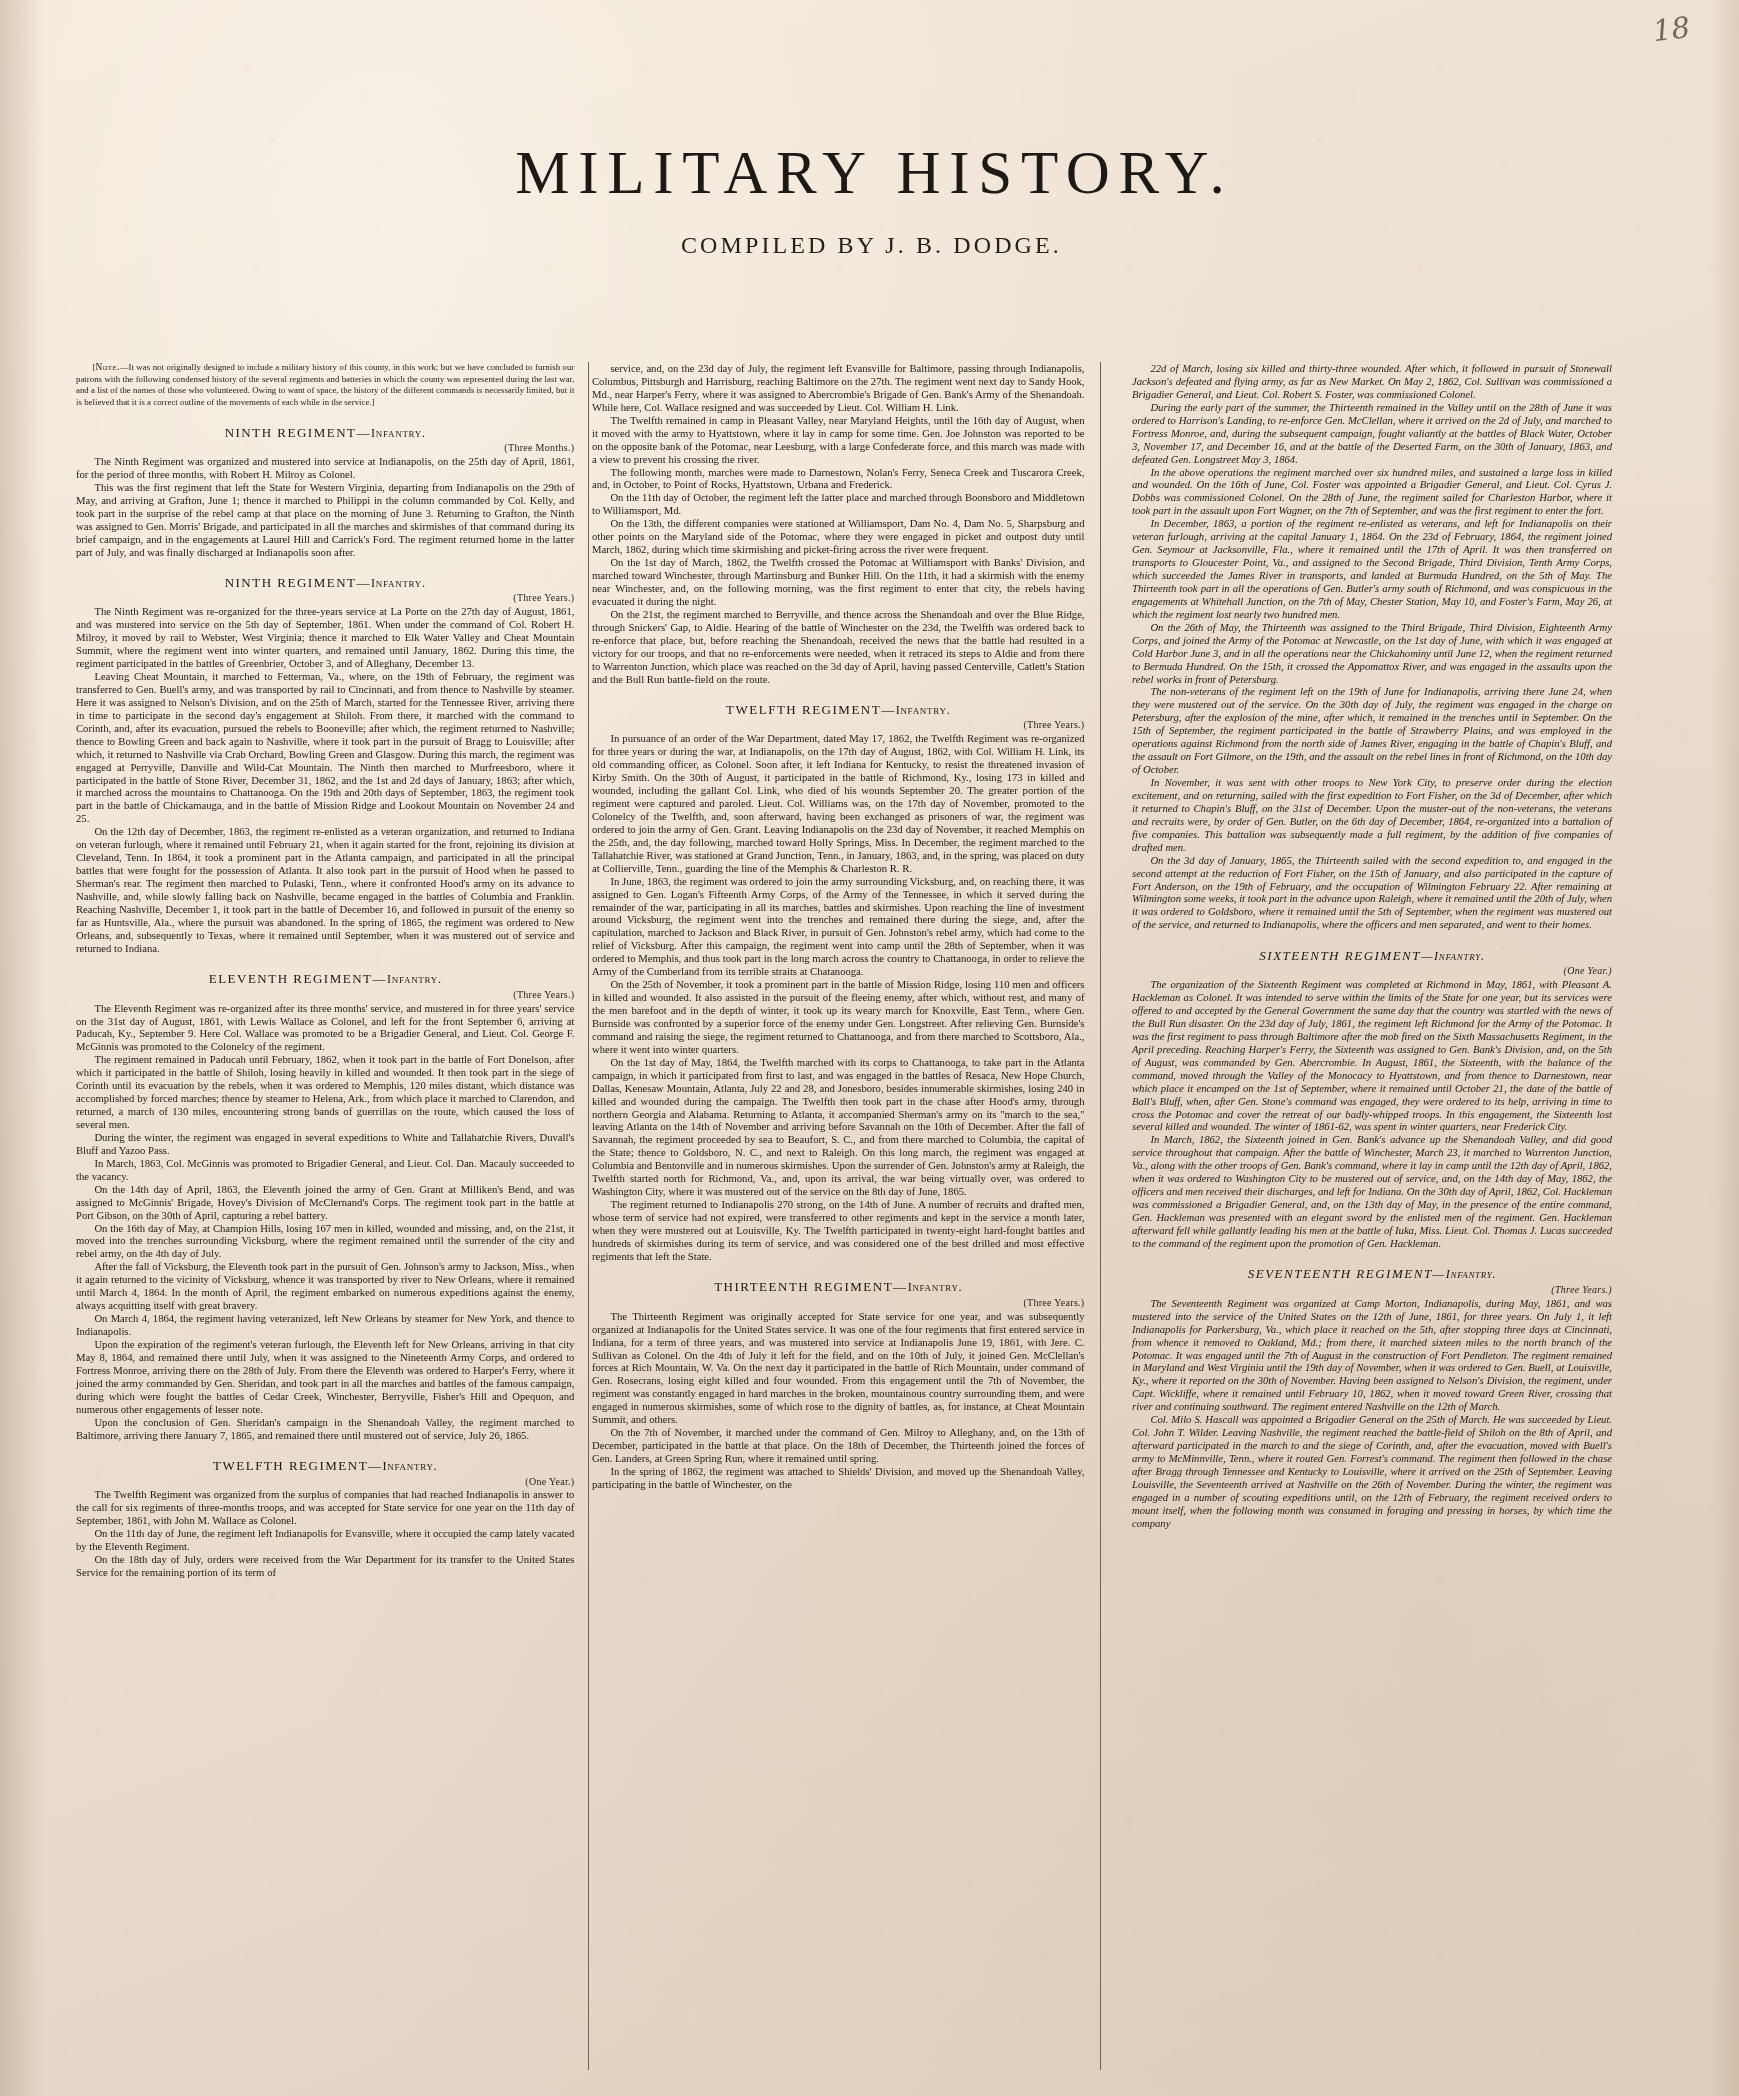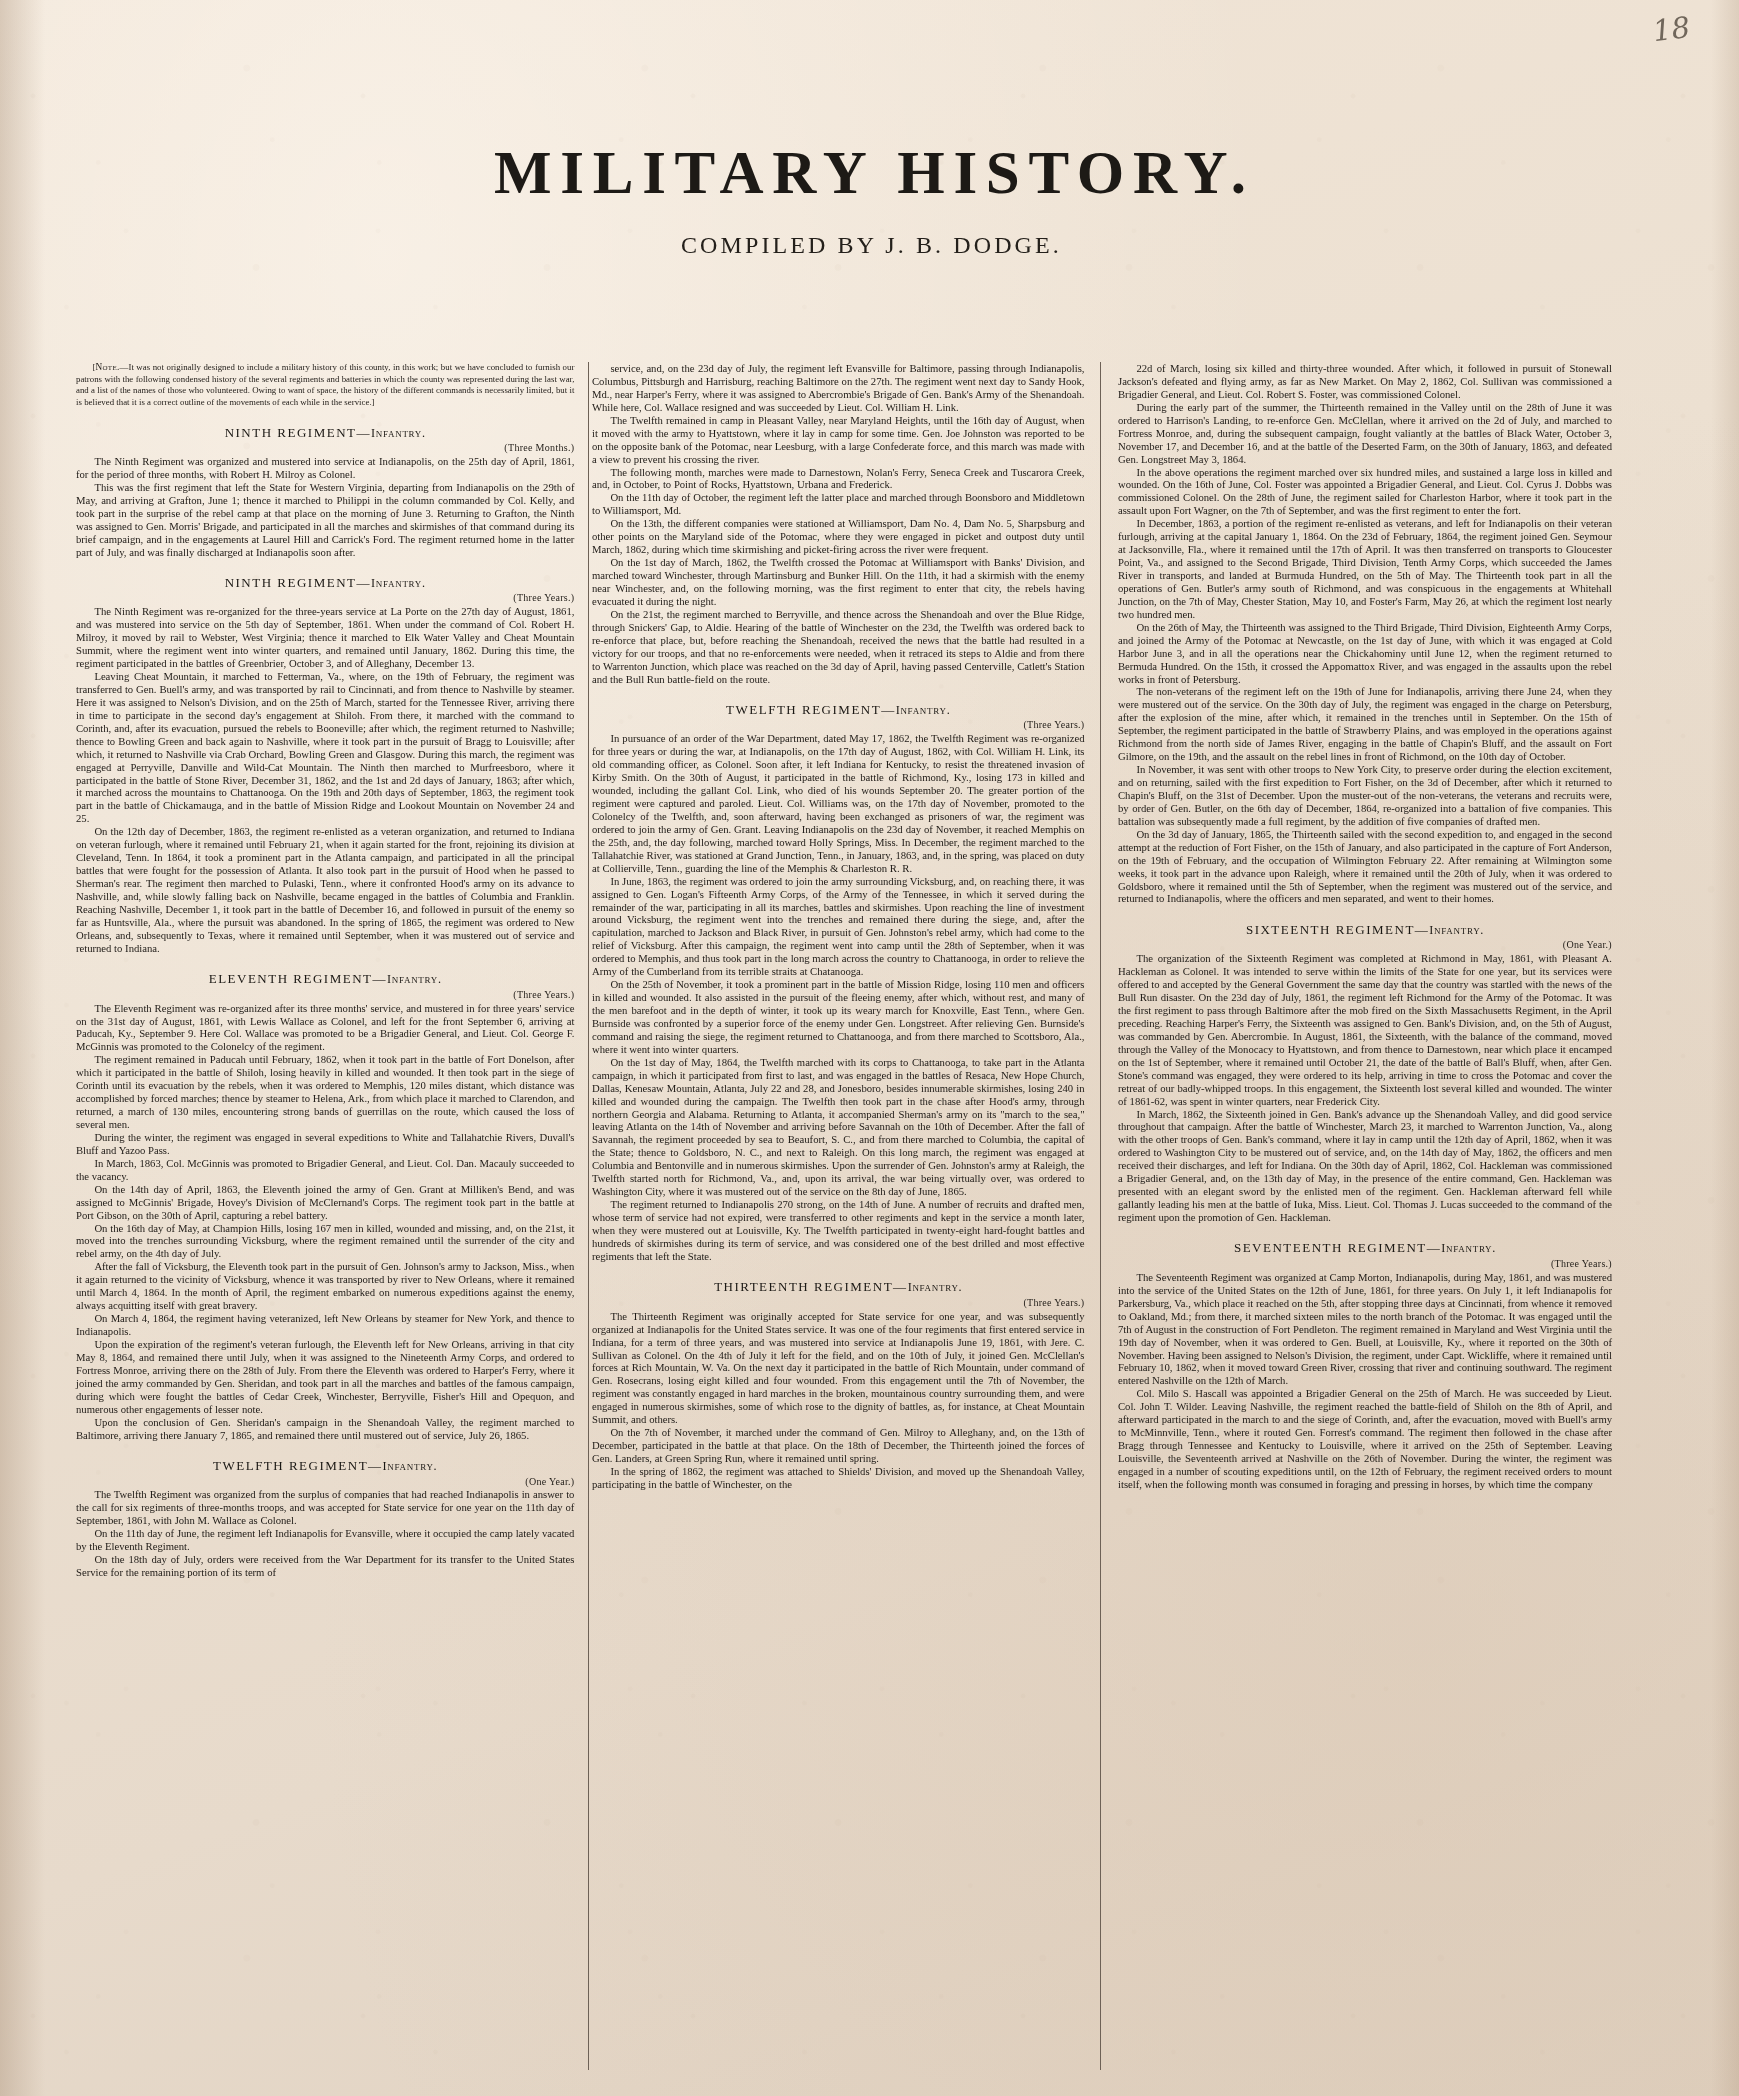--- a/index.html
+++ b/index.html
@@ -75,21 +75,21 @@
     top: 142px;
     left: 0;
     width: 1740px;
     text-align: center;
   }
   #main-title {
     font-family: "Liberation Serif", serif;
     font-size: 61px;
     letter-spacing: 8.7px;
     color: #1d1a16;
-    font-weight: 700;
+    font-weight: 400;
     line-height: 1;
     margin: 0;
     text-indent: 8.7px;
   }
   #subtitle {
     margin-top: 29px;
     font-family: "Liberation Serif", serif;
     font-size: 24px;
     letter-spacing: 3.1px;
     color: #24201b;
@@ -106,21 +106,21 @@
     display: flex;
     gap: 0;
   }
   .col {
     width: 512px;
     box-sizing: border-box;
     color: #1f1b17;
   }
   .col-1 { padding-right: 13.6px; }
   .col-2 { padding-left: 3px; padding-right: 15.5px; border-left: 1px solid #6d6156; }
-  .col-3 { padding-left: 17px; border-left: 1px solid #6d6156; }
+  .col-3 { padding-left: 31px; border-left: 1px solid #6d6156; font-style: italic; }
 
   .colnote {
     font-size: 8.8px;
     line-height: 1.29;
     text-align: justify;
     text-indent: 16.5px;
     margin: 0 0 11.6px 0;
     letter-spacing: 0.02px;
   }
   .colnote .sc {

